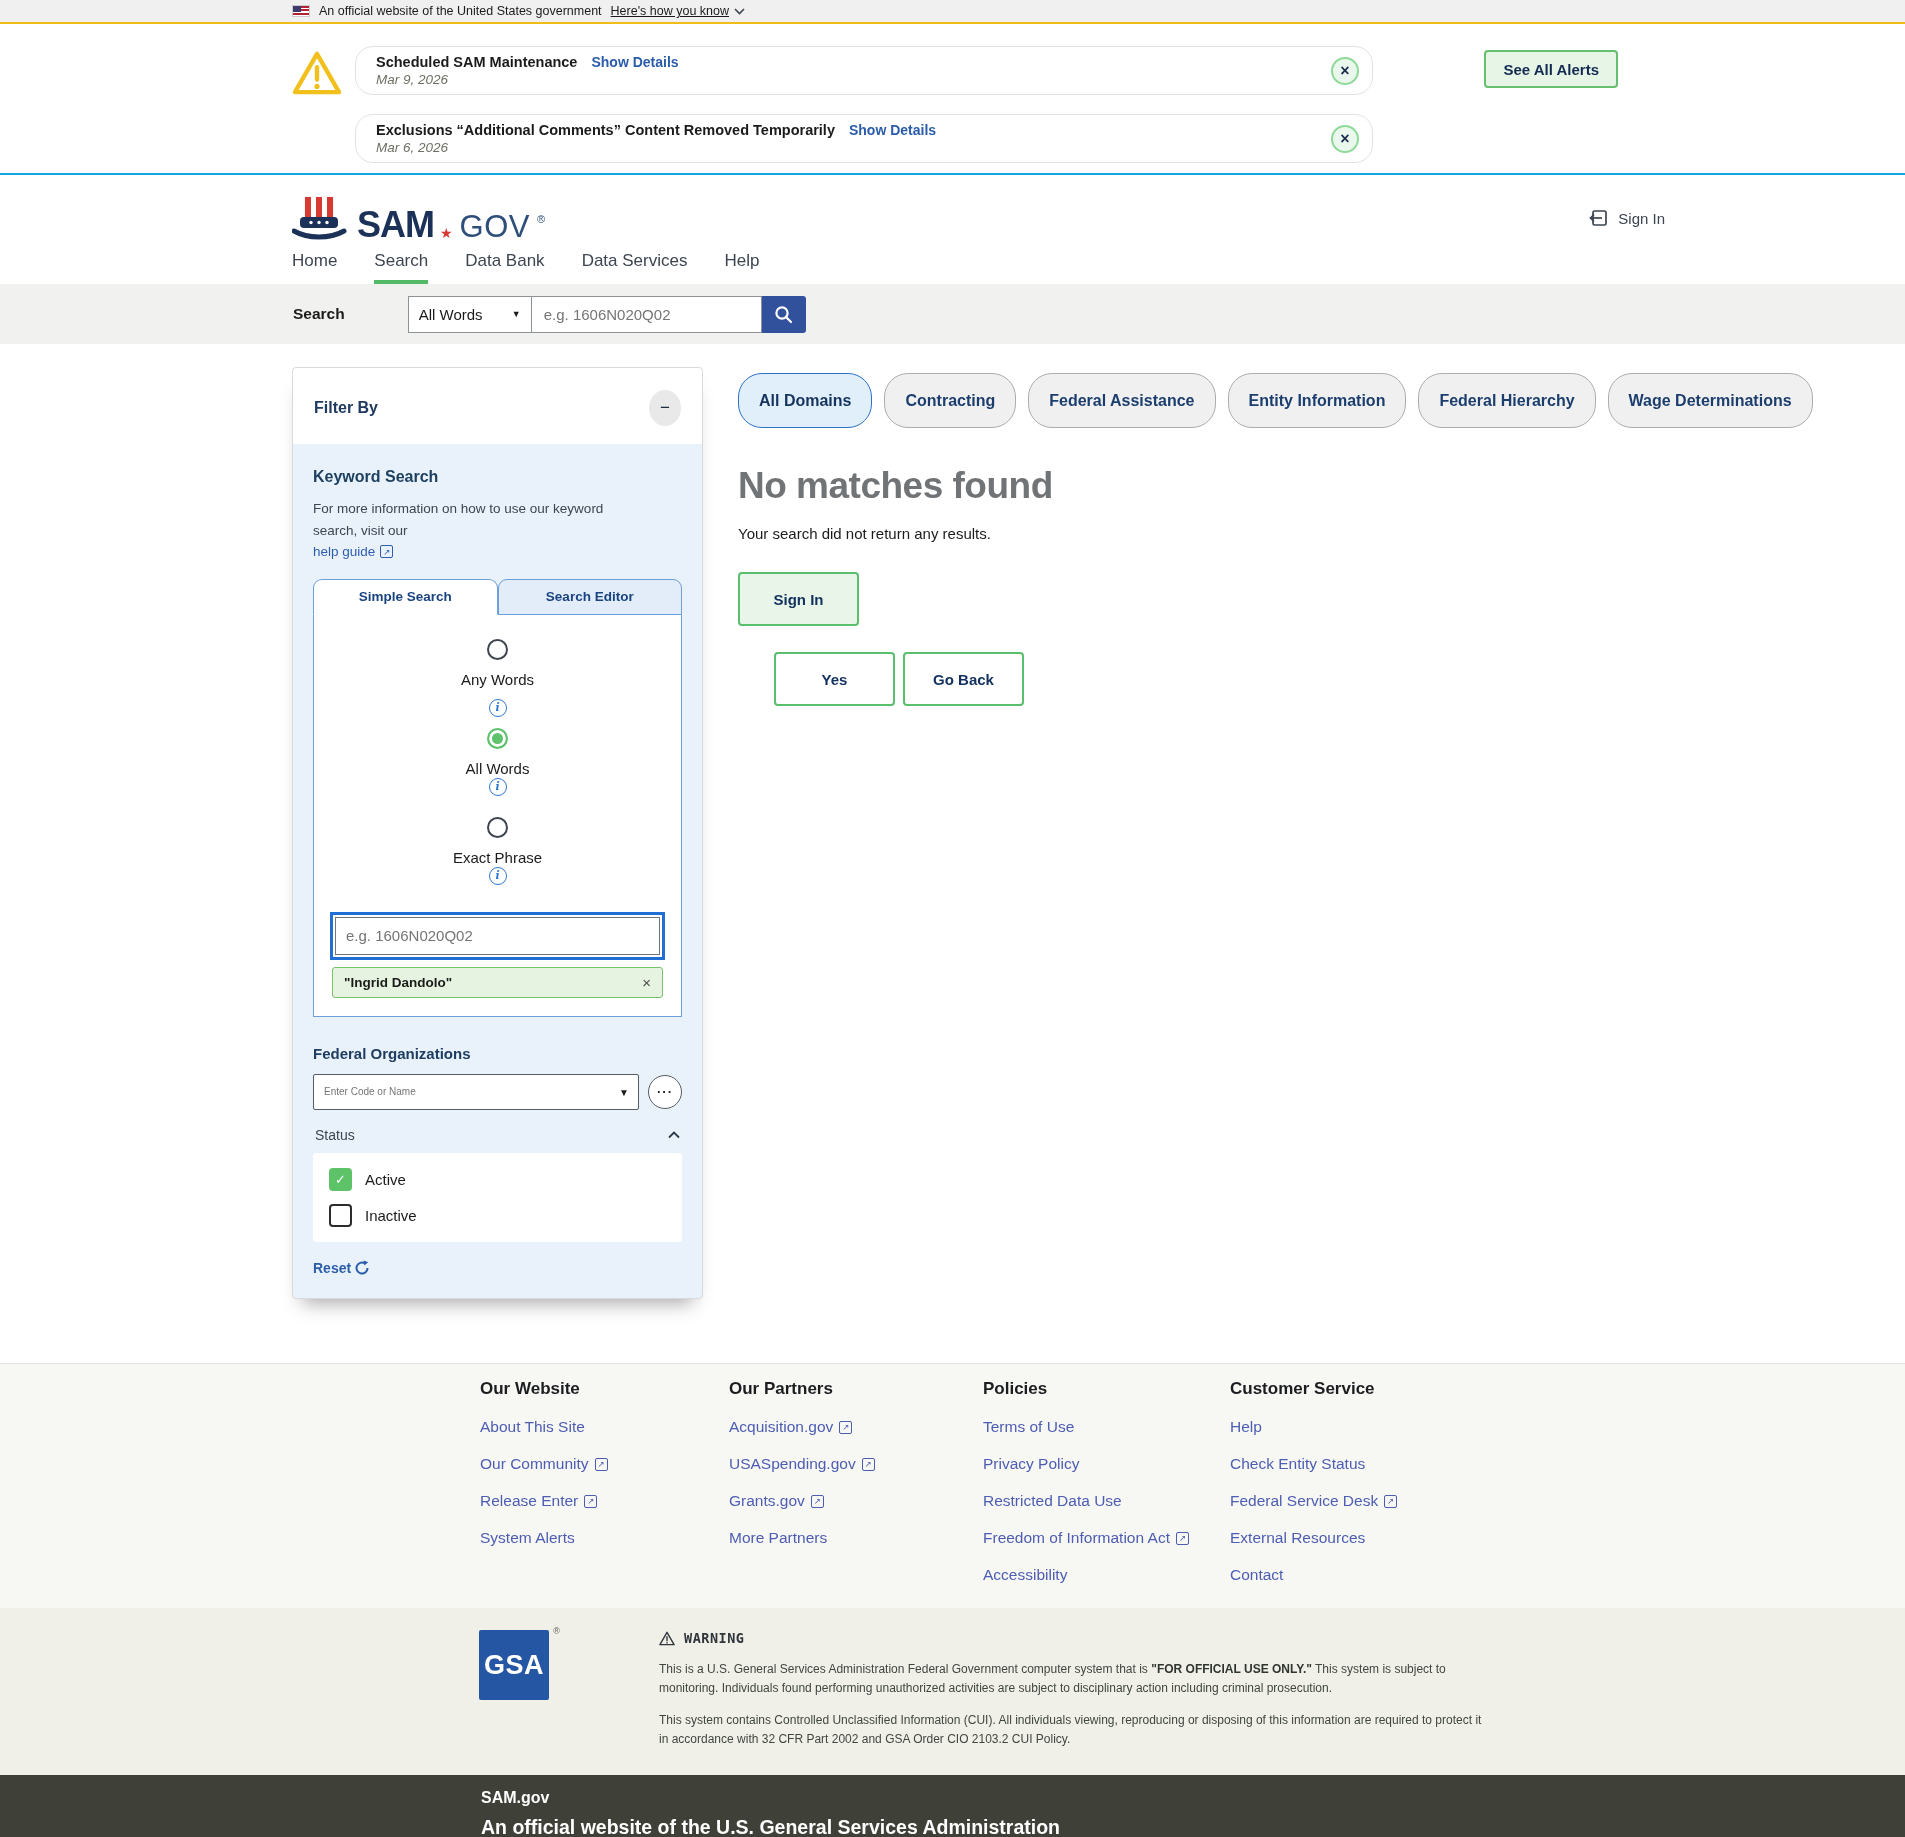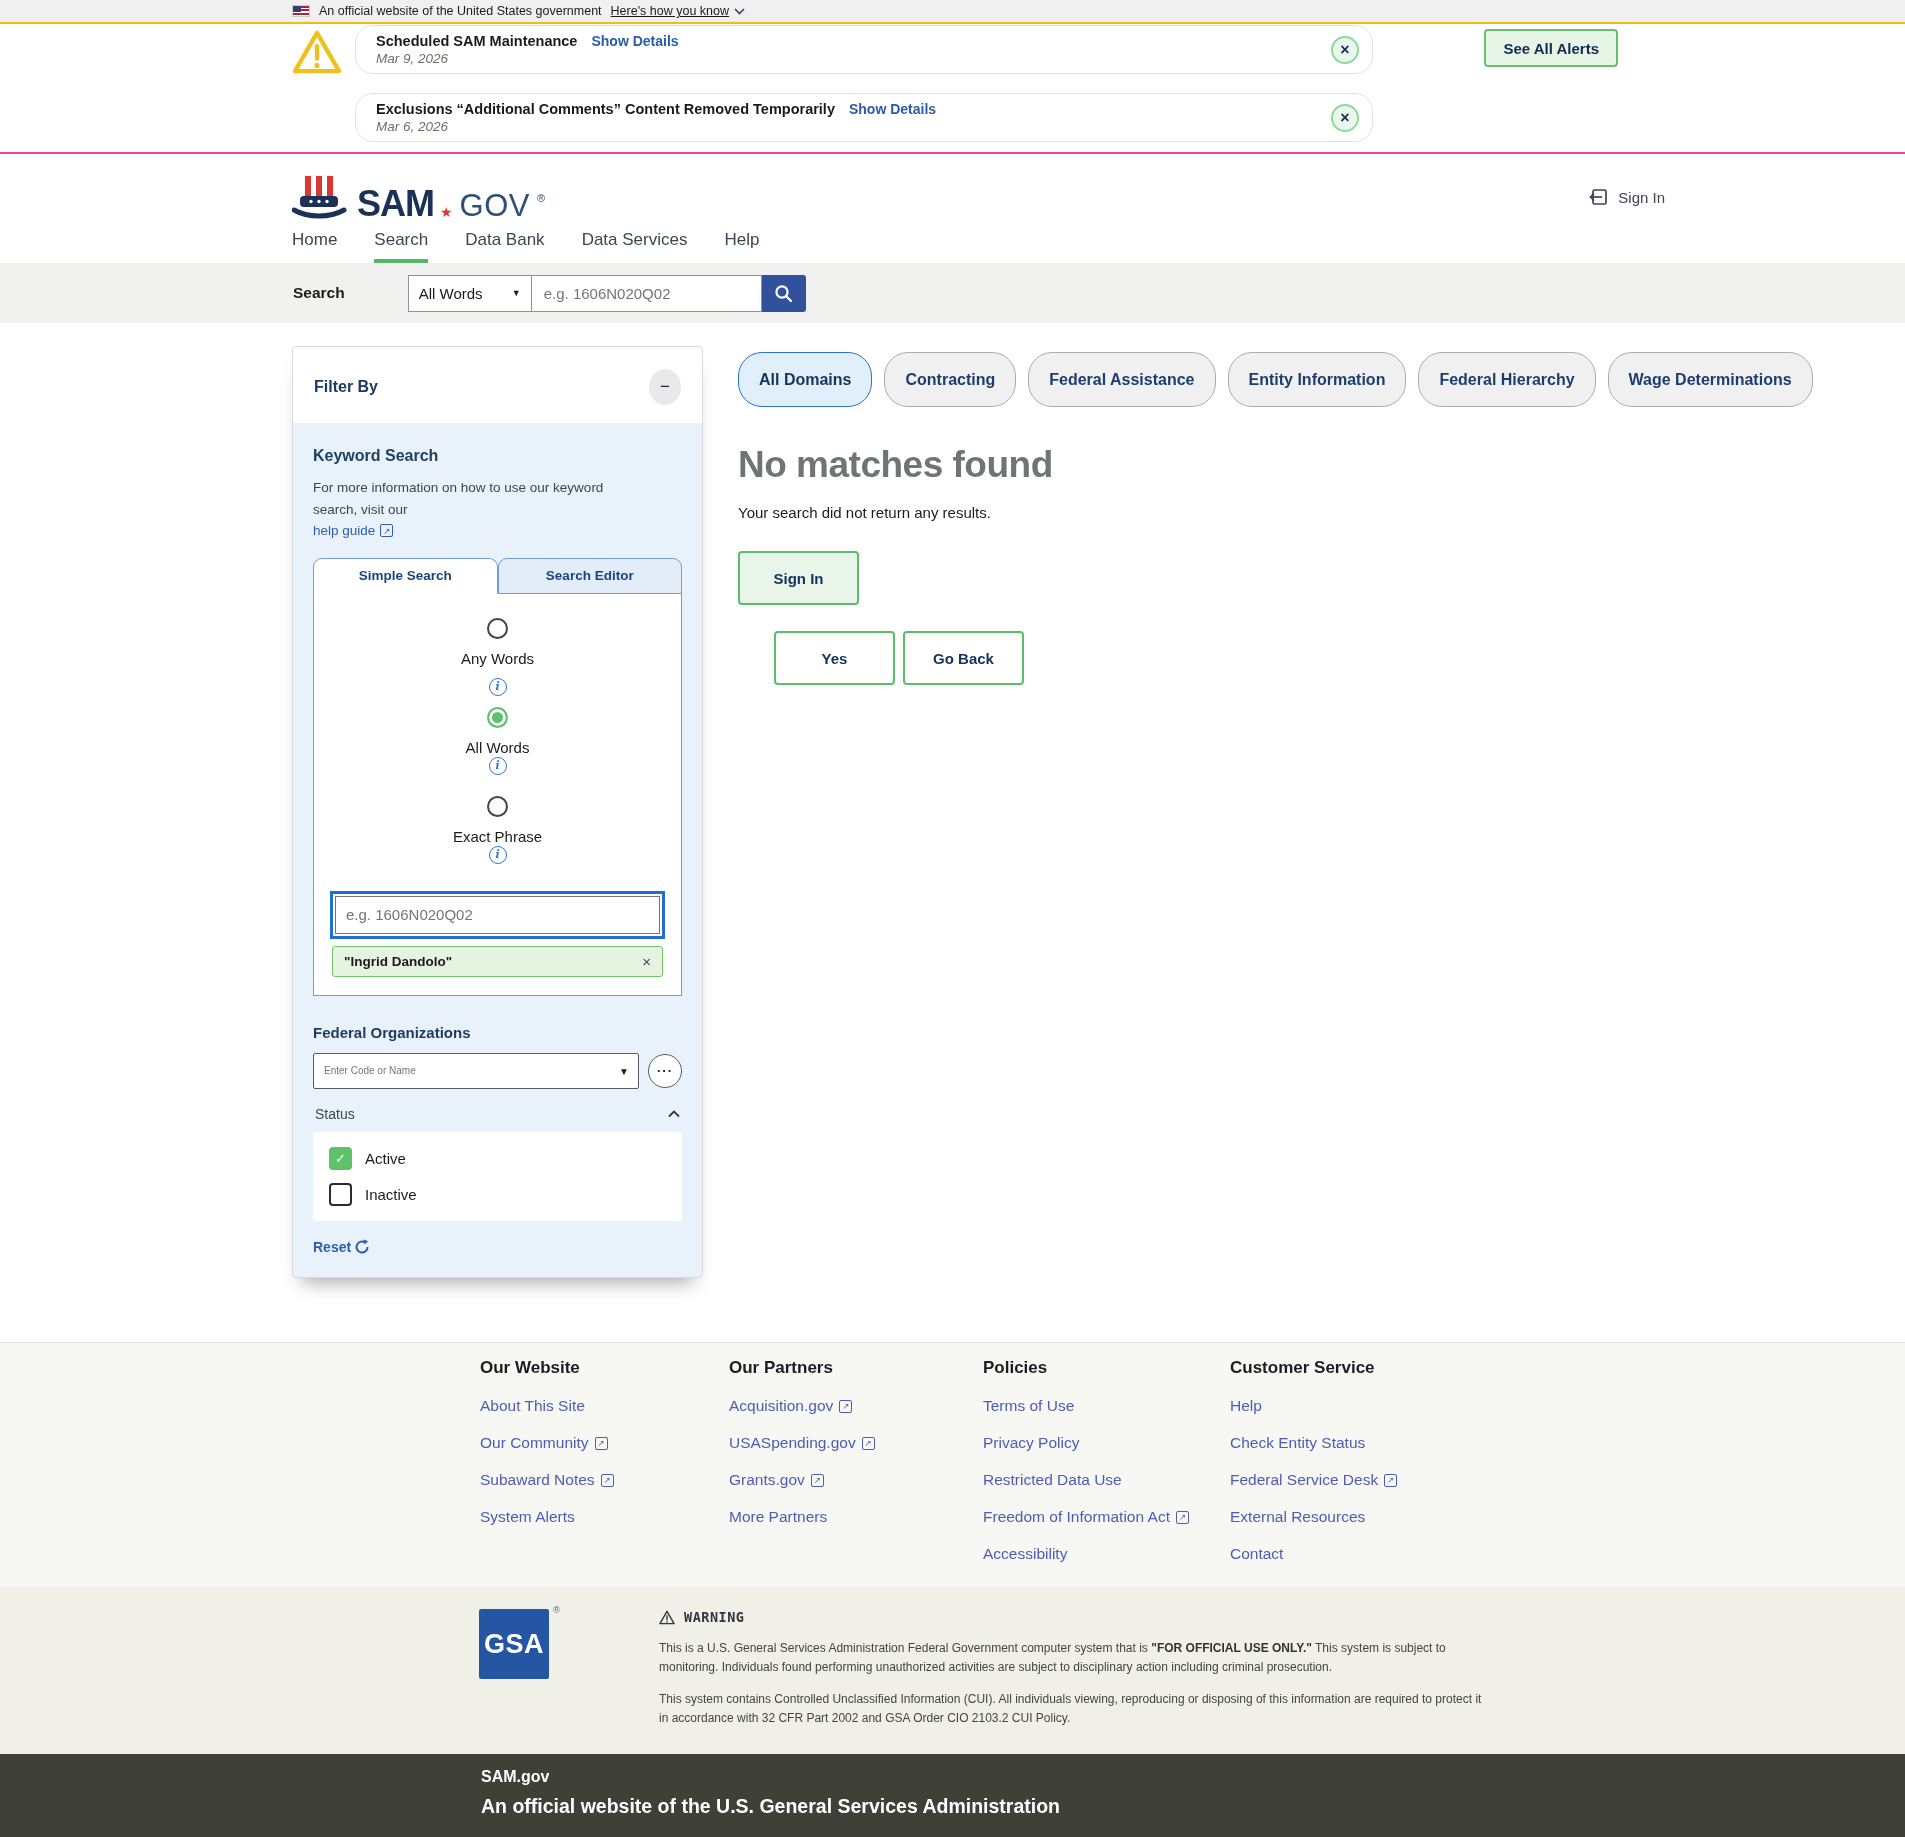--- a/index.html
+++ b/index.html
@@ -13,21 +13,21 @@
   .container { width:1425px; margin:0 auto; }
 
   
   .gov-banner { height:24px; background:#f0f0f0; border-bottom:2px solid #eebe14; }
   .gov-banner .container { display:flex; align-items:center; height:22px; padding-left:52px; font-size:12.5px; color:#1b1b1b; gap:9px; }
   .flag { width:18px; height:12px; position:relative; background:repeating-linear-gradient(180deg,#b22234 0 1.8px,#fff 1.8px 3.5px); border:0.5px solid #ccc; }
   .flag::after { content:""; position:absolute; left:0; top:0; width:8px; height:6px; background:#3c3b6e; }
   .hyk { color:#1b1b1b; text-decoration:underline; display:inline-flex; align-items:center; gap:5px; }
 
   
-  .alerts { background:#fff; border-bottom:2px solid #ec4899; padding:1px 0 10px; }
+  .alerts { background:#fff; border-bottom:2px solid #0ea5e9; padding:22px 0 10px; }
   .alerts-row { display:flex; align-items:flex-start; }
   .tri-col { margin-left:52px; width:50px; padding-top:4px; flex:none; }
   .boxes { margin-left:13px; width:1018px; display:flex; flex-direction:column; gap:19px; flex:none; }
   .alert-box { position:relative; border:1px solid #e2e2e2; border-radius:18px; padding:7px 64px 7px 20px; min-height:48px; background:#fff; }
   .alert-title-row { display:flex; align-items:baseline; gap:14px; }
   .alert-title { font-weight:bold; font-size:14.5px; color:#1b1b1b; }
   .alert-link { font-weight:bold; font-size:14px; color:#2a5caa; }
   .alert-date { margin-top:2px; font-style:italic; font-size:13.5px; color:#6f6f63; }
   .alert-close { position:absolute; right:13px; top:50%; transform:translateY(-50%);
     width:28px; height:28px; border-radius:50%; border:2px solid #8fd99a; background:#eaf7ec;
@@ -396,21 +396,21 @@
           <li><a class="f-link">
                 <span>About This Site</span>
               </a></li>
           <li><a class="f-link">
                 <span>Our Community</span>
                 <span class="ext">
                   <span>↗</span>
                 </span>
               </a></li>
           <li><a class="f-link">
-                <span>Subaward Notes</span>
+                <span>Release Enter</span>
                 <span class="ext">
                   <span>↗</span>
                 </span>
               </a></li>
           <li><a class="f-link">
                 <span>System Alerts</span>
               </a></li>
         </ul>
       </div>
       <div class="f-col">

